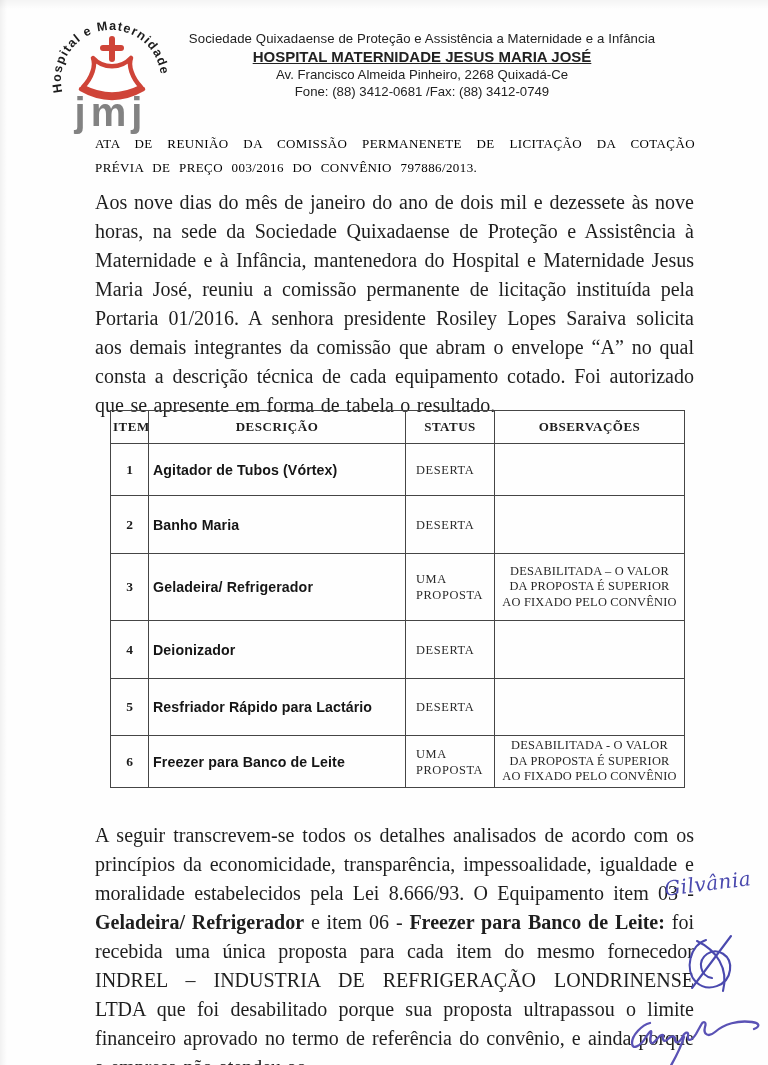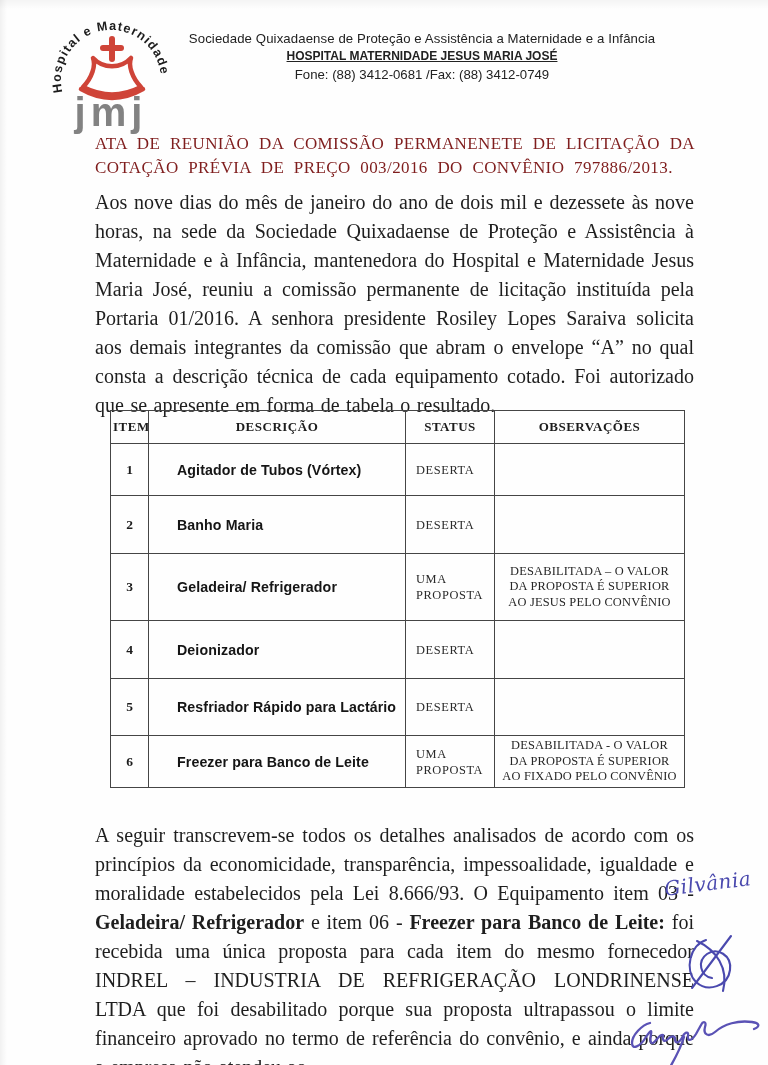--- a/index.html
+++ b/index.html
@@ -14,26 +14,26 @@
                linear-gradient(180deg,rgba(0,0,0,.04),transparent 9px);
   }
   
   .logo{position:absolute;left:50px;top:14px;width:122px;height:120px;}
   .head-text{
     position:absolute;left:172px;top:30px;width:500px;text-align:center;
     font-family:"Liberation Sans",sans-serif;font-size:13.2px;line-height:17.8px;
     color:#222;
   }
   .head-text .org{letter-spacing:.1px;}
-  .head-text .hosp{font-weight:bold;text-decoration:underline;font-size:12px;}
+  .head-text .hosp{font-weight:bold;text-decoration:underline;font-size:15px;}
   
   .doc-title{
     position:absolute;left:95px;top:132px;width:600px;
-    font-size:17px;line-height:23.5px;text-align:justify;
-    letter-spacing:.4px;word-spacing:5px;color:#7f1d1d;
+    font-size:13px;line-height:23.5px;text-align:justify;
+    letter-spacing:.4px;word-spacing:5px;color:#000000;
   }
   
   .para{
     position:absolute;left:95px;width:599px;
     font-size:20px;line-height:29px;text-align:justify;color:#1e1e1e;
     word-spacing:1.5px;
   }
   .p1{top:188px;}
   .p2{top:821px;}
   .para .bold{font-weight:bold;}
@@ -55,21 +55,21 @@
   table.results tbody tr:nth-child(5){height:57px;}
   table.results tbody tr:nth-child(6){height:52px;}
   table.results th{
     font-size:13px;font-weight:bold;letter-spacing:.5px;text-align:center;padding:2px;
   }
   td[data-name="item-cell"]{
     text-align:center;font-weight:bold;font-size:13.5px;
   }
   td[data-name="descricao-cell"]{
     font-family:"Liberation Sans",sans-serif;font-weight:bold;
-    font-size:14.2px;padding-left:28px;color:#151515;letter-spacing:.1px;
+    font-size:14.2px;padding-left:4px;color:#151515;letter-spacing:.1px;
   }
   td[data-name="status-cell"]{
     text-align:left;font-size:12.4px;letter-spacing:.6px;color:#2a2a2a;
     padding:2px 10px;line-height:16px;
   }
   td[data-name="observacoes-cell"]{
     text-align:center;font-size:12.4px;line-height:15.5px;color:#262626;
     padding:2px 6px;letter-spacing:.2px;
   }
   
@@ -99,20 +99,21 @@
       <path d="M53 34 H71" stroke-width="6"></path>
       <path d="M33 73 C42 64 46 51 43 44 C53 55 71 55 81 44 C78 51 82 64 91 73 C71 83 53 83 33 73 Z" stroke-width="4.5" fill="#fff"></path>
       <path d="M31 75 C52 87 72 87 93 75" stroke-width="4.5"></path>
     </g>
     <text x="61" y="112" text-anchor="middle" font-family="Liberation Sans, sans-serif" font-size="40" font-weight="bold" fill="#828282" letter-spacing="5" data-name="logo-initials">jmj</text>
   </svg>
 
   <div class="head-text" data-name="letterhead">
     <div class="org" data-name="organization-name">Sociedade Quixadaense de Proteção e Assistência a Maternidade e a Infância</div>
     <div class="hosp" data-name="hospital-name">HOSPITAL MATERNIDADE JESUS MARIA JOSÉ</div>
+    <div class="addr" data-name="address-line">Av. Francisco Almeida Pinheiro, 2268  Quixadá-Ce</div>
     <div class="phone" data-name="phone-line">Fone: (88) 3412-0681 /Fax: (88) 3412-0749</div>
   </div>
 
   <div class="doc-title" data-name="document-title">ATA DE REUNIÃO DA COMISSÃO PERMANENETE DE LICITAÇÃO DA COTAÇÃO PRÉVIA DE PREÇO 003/2016 DO CONVÊNIO 797886/2013.</div>
 
   <div class="para p1" data-name="paragraph-opening">Aos nove dias do mês de janeiro do ano de dois mil e dezessete às nove horas, na sede da Sociedade Quixadaense de Proteção e Assistência à Maternidade e à Infância, mantenedora do Hospital e Maternidade Jesus Maria José, reuniu a comissão permanente de licitação instituída pela Portaria 01/2016. A senhora presidente Rosiley Lopes Saraiva solicita aos demais integrantes da comissão que abram o envelope “A” no qual consta a descrição técnica de cada equipamento cotado. Foi autorizado que se apresente em forma de tabela o resultado.</div>
 
   <table class="results" data-name="results-table">
     <colgroup>
       <col style="width:38px">
@@ -138,21 +139,21 @@
         <tr data-name="table-row">
           <td data-name="item-cell">2</td>
           <td data-name="descricao-cell">Banho Maria</td>
           <td data-name="status-cell">DESERTA</td>
           <td data-name="observacoes-cell"></td>
         </tr>
         <tr data-name="table-row">
           <td data-name="item-cell">3</td>
           <td data-name="descricao-cell">Geladeira/ Refrigerador</td>
           <td data-name="status-cell">UMA PROPOSTA</td>
-          <td data-name="observacoes-cell">DESABILITADA – O VALOR DA PROPOSTA É SUPERIOR AO JESUS PELO CONVÊNIO</td>
+          <td data-name="observacoes-cell">DESABILITADA – O VALOR DA PROPOSTA É SUPERIOR AO FIXADO PELO CONVÊNIO</td>
         </tr>
         <tr data-name="table-row">
           <td data-name="item-cell">4</td>
           <td data-name="descricao-cell">Deionizador</td>
           <td data-name="status-cell">DESERTA</td>
           <td data-name="observacoes-cell"></td>
         </tr>
         <tr data-name="table-row">
           <td data-name="item-cell">5</td>
           <td data-name="descricao-cell">Resfriador Rápido para Lactário</td>

